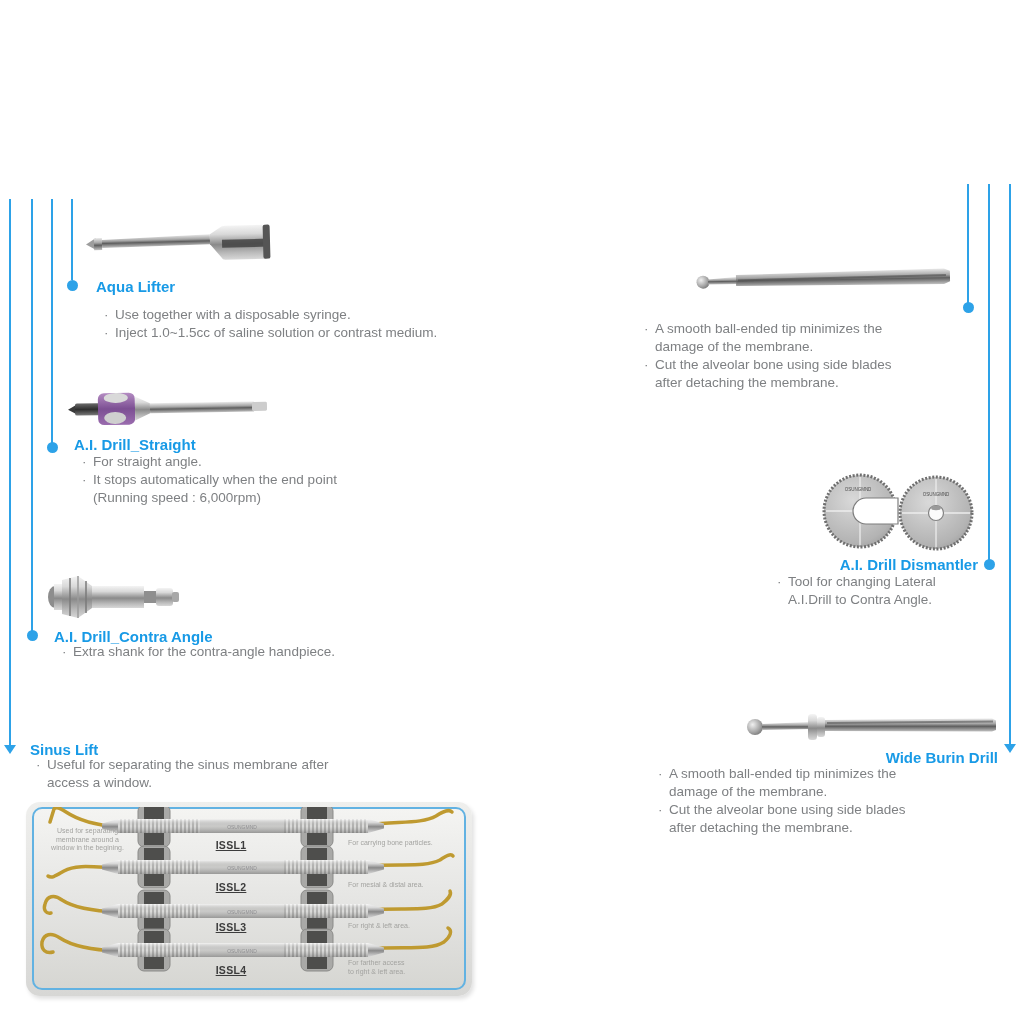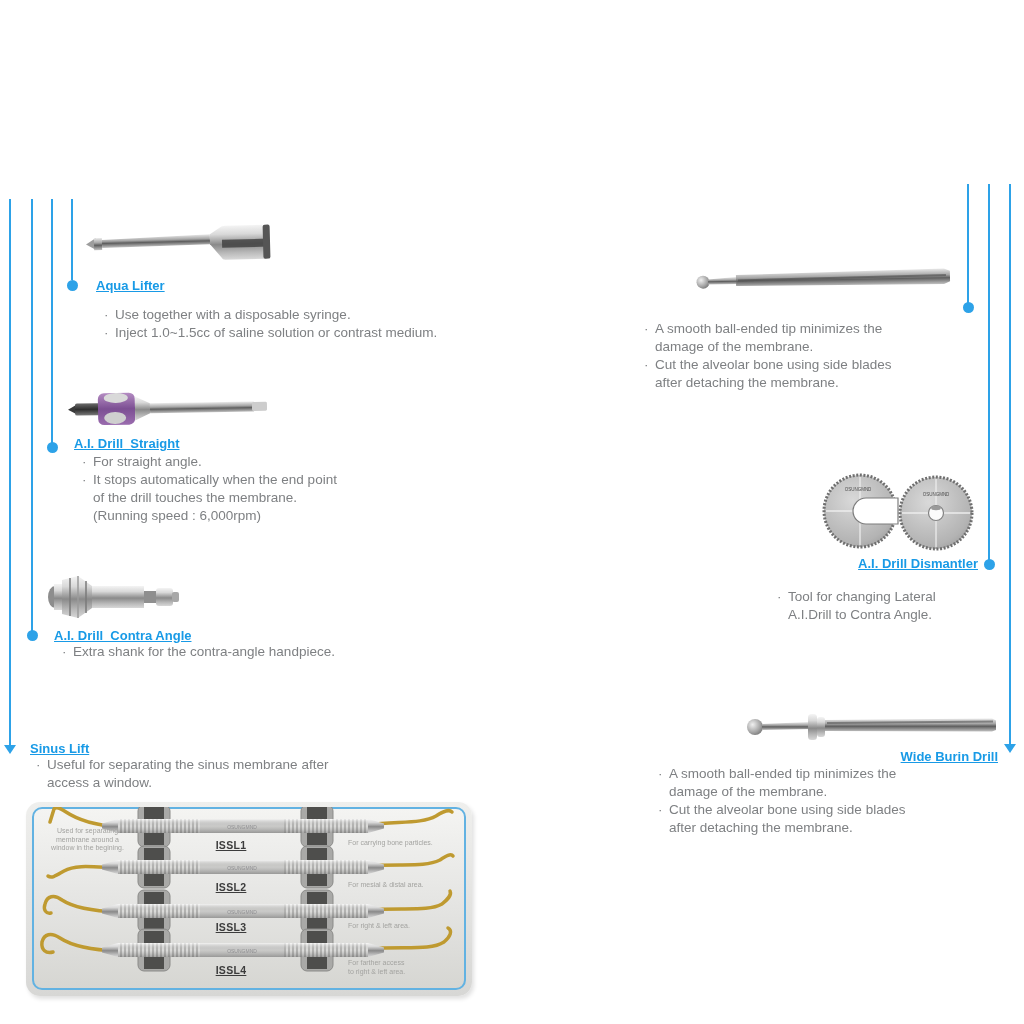--- a/index.html
+++ b/index.html
@@ -8,21 +8,21 @@
     --body:#7e8083;
     --gold:#bf9a30;
   }
   html,body{margin:0;padding:0;background:#fff;}
   .canvas{position:relative;width:1024px;height:1024px;background:#ffffff;overflow:hidden;
           font-family:"Liberation Sans",sans-serif;}
   .vline{position:absolute;width:2px;background:var(--accent);}
   .ldot{position:absolute;width:11px;height:11px;border-radius:50%;background:var(--accent);}
   .arrow-down{position:absolute;width:0;height:0;border-left:6px solid transparent;
               border-right:6px solid transparent;border-top:9px solid var(--accent);}
-  .sec-title{position:absolute;font-size:13px;font-weight:bold;color:var(--heading);white-space:nowrap;text-decoration:underline;}
+  .sec-title{position:absolute;font-size:15px;font-weight:bold;color:var(--heading);white-space:nowrap;}
   .sec-title.right{text-align:right;width:300px;}
   .bullets{position:absolute;}
   .bl{white-space:nowrap;font-size:13.5px;line-height:18px;color:var(--body);}
   .bchar{display:inline-block;width:11px;}
   .cont{padding-left:11px;}
   .photo{position:absolute;}
   .tray-outer{position:absolute;left:26px;top:802px;width:446px;height:194px;border-radius:14px;
               background:linear-gradient(180deg,#efefed 0%,#e2e2e0 60%,#d7d7d5 100%);
               box-shadow:2px 3px 4px rgba(0,0,0,0.12);}
   .tray-inner{position:absolute;left:32px;top:807px;width:430px;height:179px;border-radius:10px;
@@ -122,21 +122,20 @@
     <ellipse cx="50" cy="7" rx="12" ry="5" fill="#d9d9d9"></ellipse>
     <ellipse cx="49" cy="27" rx="11" ry="6" fill="#cfcfcf"></ellipse>
     <polygon points="69,6 84,13 84,23 69,30" fill="url(#metalV)"></polygon>
     <rect x="84" y="13" width="104" height="10" fill="url(#rodV)"></rect>
     <rect x="186" y="13.5" width="15" height="9" rx="1.5" fill="#cdcdcd"></rect>
   </svg>
   <div class="sec-title" style="left:74px;top:436px">A.I. Drill_Straight</div>
   <div class="bullets" style="left:82px;top:453px">
     <div class="bl"><span class="bchar">·</span><span>For straight angle.</span></div>
     <div class="bl"><span class="bchar">·</span><span>It stops automatically when the end point</span></div>
-    <div class="bl cont"><span>of the drill touches the membrane.</span></div>
     <div class="bl cont"><span>(Running speed : 6,000rpm)</span></div>
   </div>
 
   <svg class="photo" style="left:46px;top:572px" width="140" height="50" viewBox="0 0 140 50">
     <ellipse cx="9" cy="25" rx="7" ry="11" fill="#8d8d8d"></ellipse>
     <rect x="8" y="12" width="10" height="26" fill="url(#metalV)"></rect>
     <polygon points="16,8 32,4 46,14 46,36 32,46 16,42" fill="url(#metalV)"></polygon>
     <line x1="24" y1="6" x2="24" y2="44" stroke="#7a7a7a" stroke-width="1.5"></line>
     <line x1="32" y1="4" x2="32" y2="46" stroke="#9b9b9b" stroke-width="1.5"></line>
     <line x1="40" y1="9" x2="40" y2="41" stroke="#7a7a7a" stroke-width="1.5"></line>
@@ -178,21 +177,21 @@
     <text x="40" y="23" font-size="4.5" fill="#4e4e4e" text-anchor="middle">OSUNGMND</text>
 
     <circle cx="118" cy="45" r="36" fill="url(#discR)" stroke="#6f6f6f" stroke-width="3" stroke-dasharray="2 1.6"></circle>
     <line x1="118" y1="11" x2="118" y2="79" stroke="#ececec" stroke-width="1.3"></line>
     <line x1="84" y1="45" x2="152" y2="45" stroke="#ececec" stroke-width="1.3"></line>
     <circle cx="118" cy="45" r="7.5" fill="#fbfbfb" stroke="#828282" stroke-width="1.2"></circle>
     <ellipse cx="118" cy="40" rx="5" ry="2.2" fill="#9a9a9a"></ellipse>
     <text x="118" y="28" font-size="4.5" fill="#4e4e4e" text-anchor="middle">OSUNGMND</text>
   </svg>
   <div class="sec-title right" style="left:678px;top:556px">A.I. Drill Dismantler</div>
-  <div class="bullets" style="left:777px;top:588px">
+  <div class="bullets" style="left:777px;top:573px">
     <div class="bl"><span class="bchar">·</span><span>Tool for changing Lateral</span></div>
     <div class="bl cont"><span>A.I.Drill to Contra Angle.</span></div>
   </div>
 
   <svg class="photo" style="left:744px;top:708px" width="256" height="34" viewBox="0 0 256 34">
     <circle cx="11" cy="19" r="8" fill="url(#ballR)"></circle>
     <polygon points="18,16 66,14 66,21 18,22" fill="url(#rodV)"></polygon>
     <rect x="64" y="6" width="9" height="26" rx="3.5" fill="url(#metalV)"></rect>
     <rect x="73" y="9" width="8" height="20" rx="3" fill="url(#metalV)"></rect>
     <polygon points="81,12 248,10.5 252,12.5 252,22 248,23.5 81,23" fill="url(#rodV)"></polygon>

